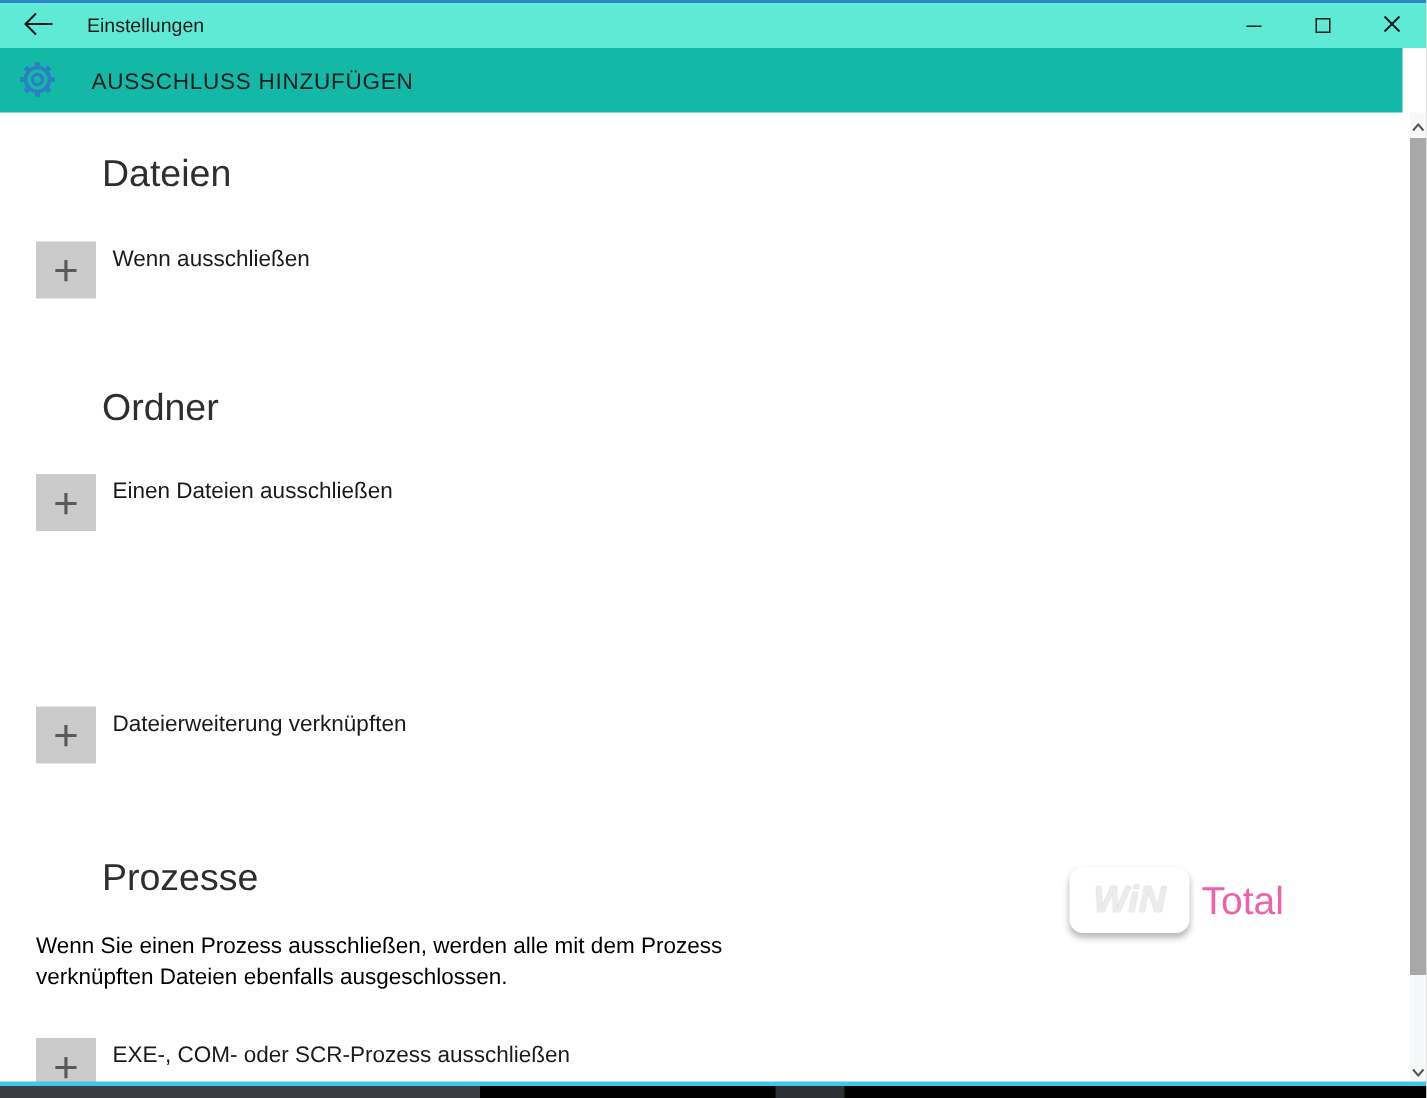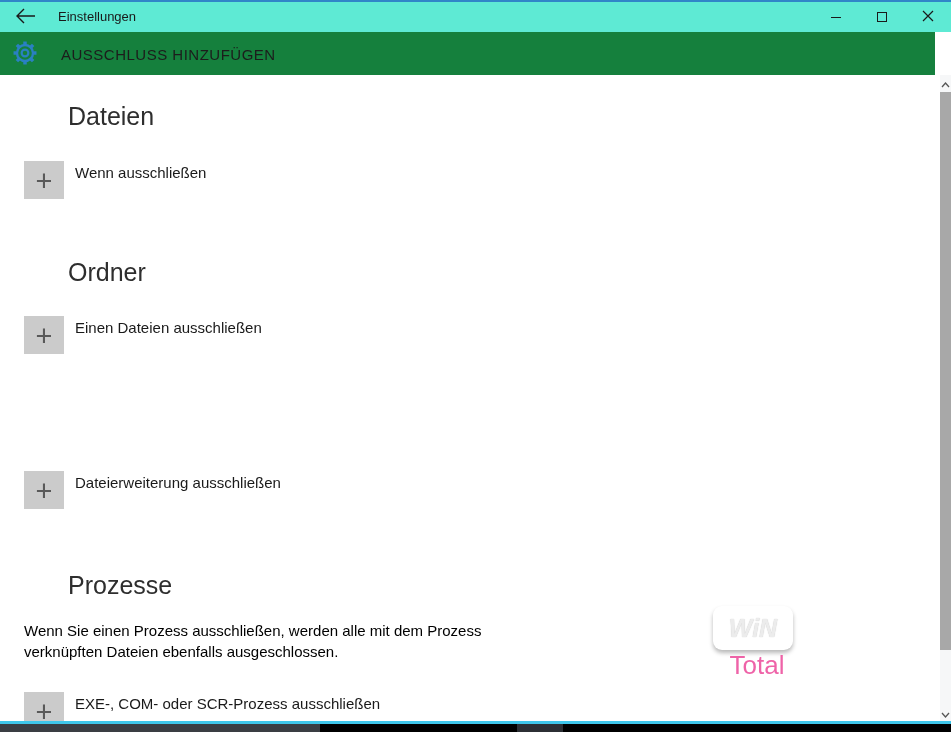--- a/index.html
+++ b/index.html
@@ -23,21 +23,21 @@
   .win-title {
     position:absolute; left:58px; top:0; height:30px; line-height:30px;
     font-size:13px; color:#191919;
   }
   .caption-controls { position:absolute; right:0; top:0; height:30px; display:flex; }
   .cap-btn { width:46px; height:30px; display:flex; align-items:center; justify-content:center; background:transparent; border:none; cursor:pointer; }
   .glyph-min { width:10px; height:1px; background:#1a1a1a; }
   .glyph-max { width:10px; height:10px; border:1px solid #1a1a1a; background:transparent; }
 
   
-  .header { position:absolute; top:32px; left:0; right:16px; height:43px; background:#15803d; }
+  .header { position:absolute; top:32px; left:0; right:16px; height:43px; background:#14b8a6; }
   .gear { position:absolute; left:12px; top:8px; }
   .page-title {
     position:absolute; left:61px; top:0; height:43px; line-height:45px;
     font-size:15px; letter-spacing:0.5px; color:#1c1c1c; font-weight:400;
   }
 
   
   .section-heading {
     position:absolute; left:24px; font-size:25px; font-weight:300;
     color:#2e2e2e; line-height:30px;margin-left:44px;
@@ -59,21 +59,21 @@
   }
   .plus-glyph { font-size:29px; font-weight:300; color:#595959; line-height:1; margin-top:2px; }
   .add-label { margin-left:11px; margin-top:2px; font-size:15px; color:#1a1a1a; line-height:20px; }
 
   .section-desc {
     position:absolute; left:24px; top:620px; width:468px;
     font-size:15px; line-height:21px; color:#000000;
   }
 
   
-  .watermark { position:absolute; left:713px; top:606px; display:flex; align-items:center; pointer-events:none;flex-direction:column; }
+  .watermark { position:absolute; left:713px; top:578px; display:flex; align-items:center; pointer-events:none; }
   .wm-box {
     width:80px; height:44px; background:#ffffff; border-radius:9px;
     box-shadow:0 3px 4px rgba(0,0,0,0.28);
     display:flex; align-items:center; justify-content:center;
   }
   .wm-primary {
     font-size:25px; font-weight:bold; font-style:italic; color:#ececec;
     text-shadow:0 0 1px #c0c0c0;
   }
   .wm-secondary {
@@ -162,21 +162,21 @@
     <button class="plus-btn">
       <span class="plus-glyph">+</span>
     </button>
     <span class="add-label">Einen Dateien ausschließen</span>
   </div>
 
   <div class="add-row r-dateityp">
     <button class="plus-btn">
       <span class="plus-glyph">+</span>
     </button>
-    <span class="add-label">Dateierweiterung ausschließen</span>
+    <span class="add-label">Dateierweiterung verknüpften</span>
   </div>
 
   <div class="section-heading h-prozesse">Prozesse</div>
   <div class="section-desc">Wenn Sie einen Prozess ausschließen, werden alle mit dem Prozess verknüpften Dateien ebenfalls ausgeschlossen.</div>
   <div class="add-row r-prozess">
     <button class="plus-btn">
       <span class="plus-glyph">+</span>
     </button>
     <span class="add-label">EXE-, COM- oder SCR-Prozess ausschließen</span>
   </div>

